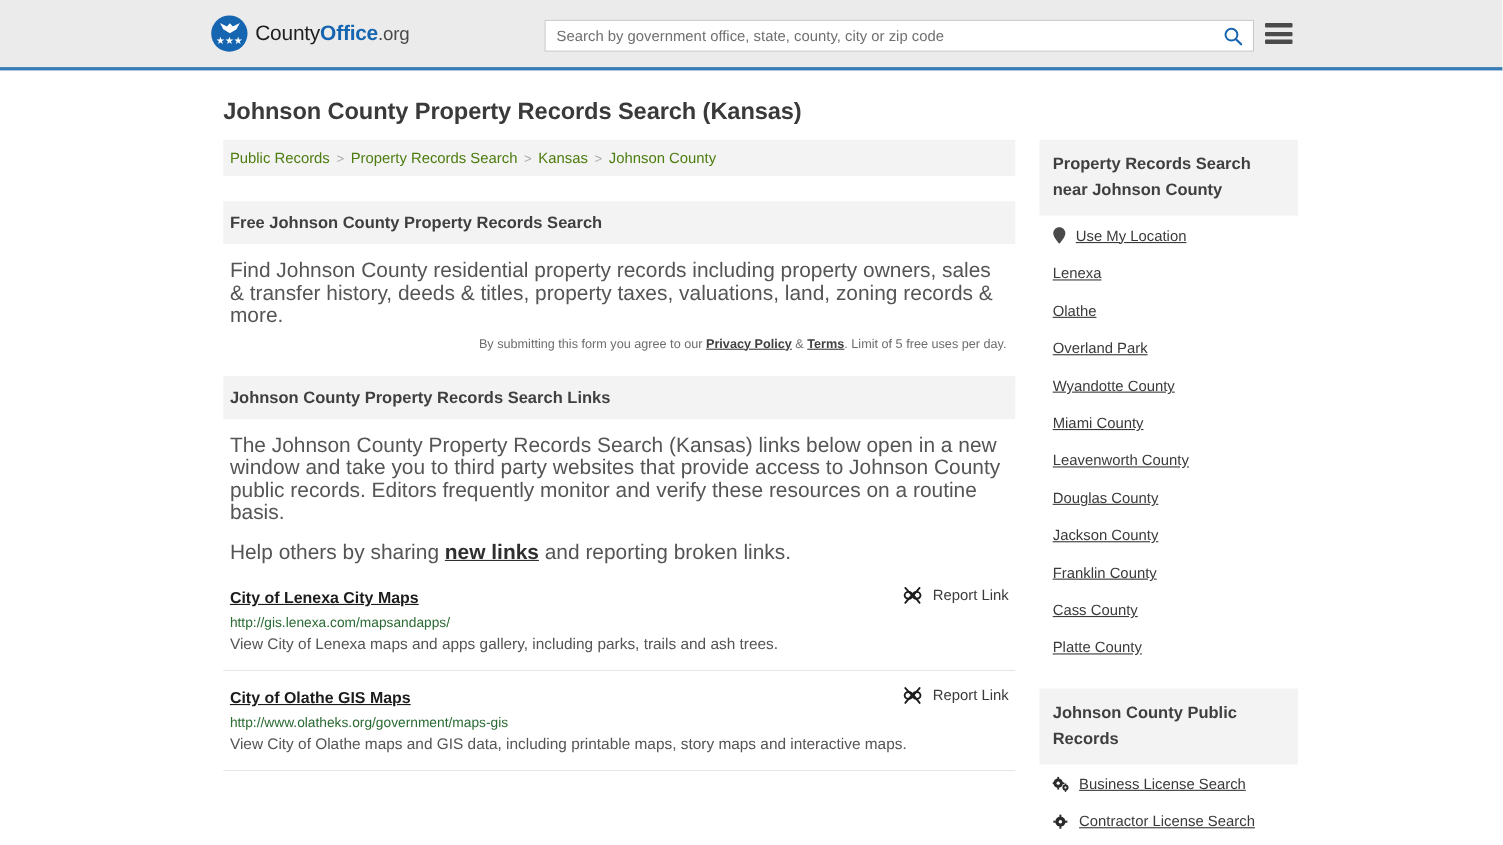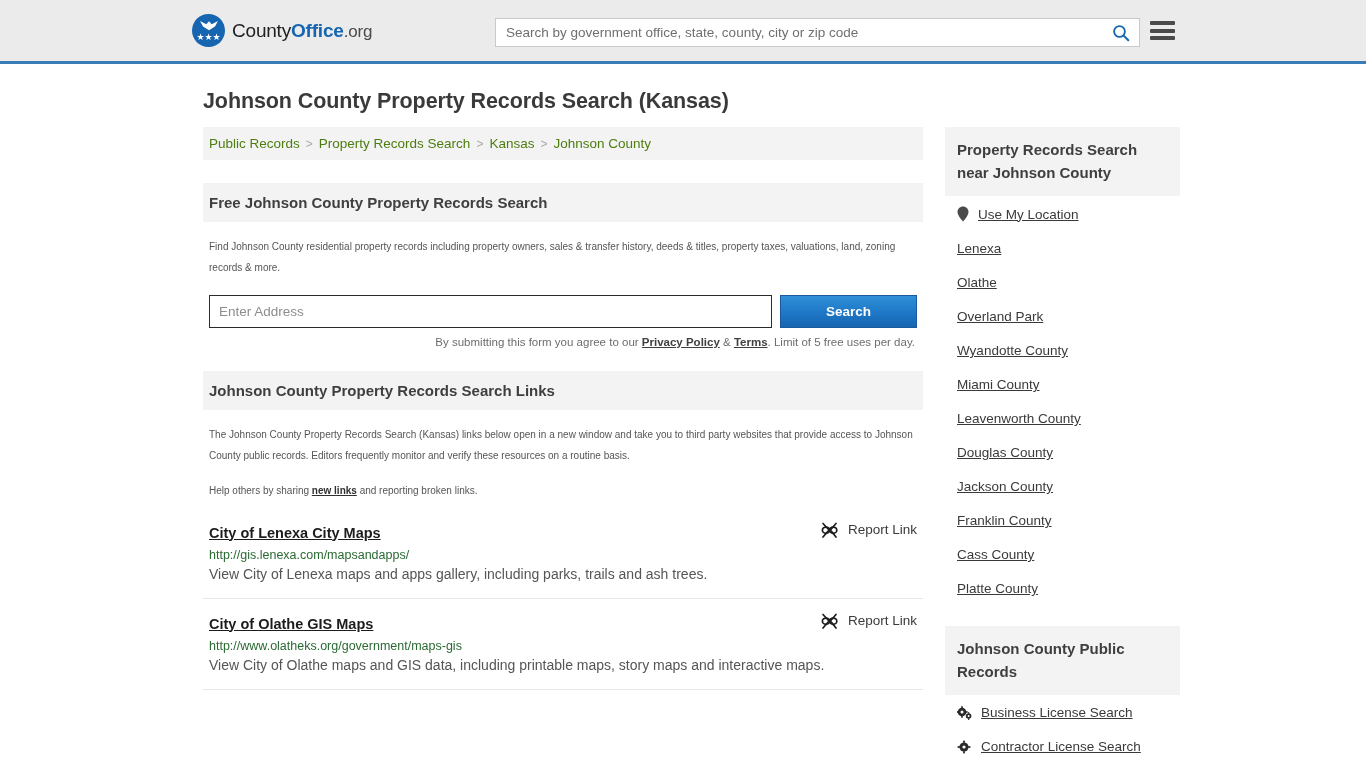--- a/index.html
+++ b/index.html
@@ -137,21 +137,21 @@
   .section-head {
     background: #f3f3f3;
     padding: 11px 8px 11px 6px;
     margin-top: 23px;
     font-size: 15px;
     font-weight: bold;
     color: #3f3f3f;
   }
   .section-body { padding: 0 6px; }
   .section-body p {
-    font-size: 10px;
+    font-size: 19px;
     line-height: 20.5px;
     color: #555555;
     margin-top: 15px;
   }
   .section-body p a { color: #2f2f2f; text-decoration: underline; font-weight: bold; }
 
   
   .addr-form {
     display: flex;
     margin-top: 17px;
@@ -296,24 +296,20 @@
         <a href="#">Kansas</a>
         <span class="sep">&gt;</span>
         <a href="#">Johnson County</a>
       </div>
 
 
       <div class="section-head">Free Johnson County Property Records Search</div>
       <div class="section-body">
         <p>Find Johnson County residential property records including property owners, sales &amp; transfer history, deeds &amp; titles, property taxes, valuations, land, zoning records &amp; more.</p>
 
-        <div class="addr-form">
-          <input class="addr-input" type="text" placeholder="Enter Address" style="">
-          <button class="search-btn">Search</button>
-        </div>
 
         <div class="disclaimer"><span>By submitting this form you agree to our </span><a href="#">Privacy Policy</a><span> &amp; </span><a href="#">Terms</a><span>. Limit of 5 free uses per day.</span></div>
       </div>
 
       <div class="section-head">Johnson County Property Records Search Links</div>
       <div class="section-body">
         <p>The Johnson County Property Records Search (Kansas) links below open in a new window and take you to third party websites that provide access to Johnson County public records. Editors frequently monitor and verify these resources on a routine basis.</p>
         <p><span>Help others by sharing </span><a href="#">new links</a><span> and reporting broken links.</span></p>
       </div>
 

